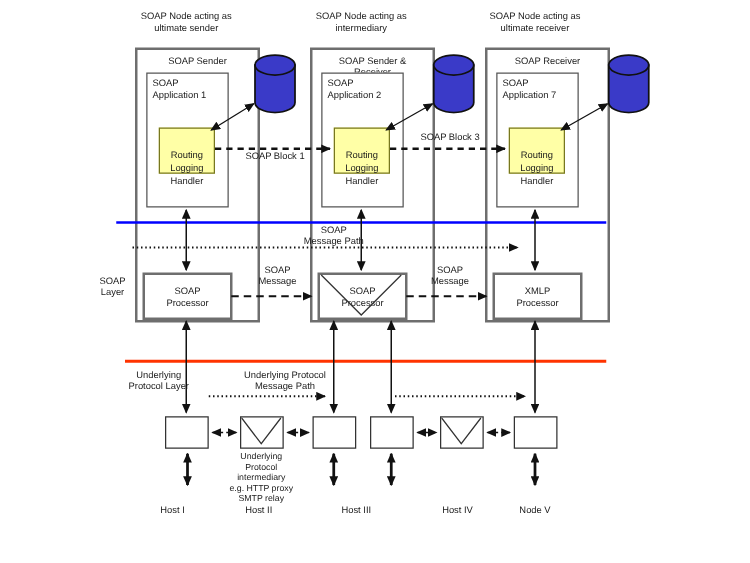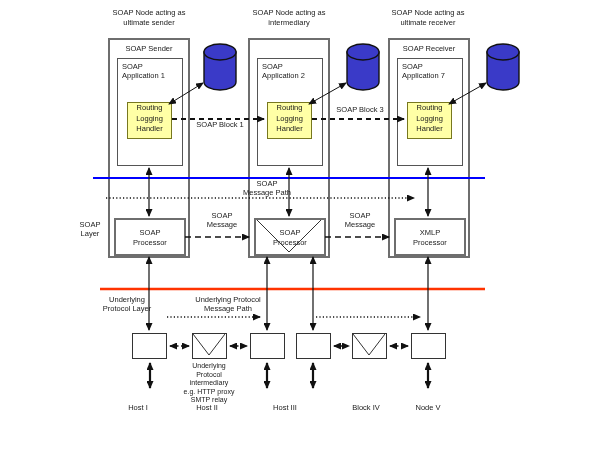--- a/index.html
+++ b/index.html
@@ -6,31 +6,31 @@
   html,body { background:#fff; }
   .stage {
     position: relative; width: 600px; height: 450px; background:#fff;
     font-family: "Liberation Sans", sans-serif; color:#1a1a1a;
     overflow: hidden;
     border-radius: 18px;
   }
   .lbl { position:absolute; font-size:7.5px; line-height:9px; text-align:center;
          transform:translateX(-50%); white-space:nowrap; }
   .role-label { top:8px; line-height:9.5px; }
-  .node-box { position:absolute; top:38px; width:82px; height:220px;
+  .node-box { position:absolute; top:38px; width:100px; height:220px;
               border:2px solid #6e6e6e; background:#fff; }
   .node-title { position:absolute; top:4px; left:0; right:0; text-align:center;
                 font-size:7.5px; line-height:9px; }
   .app-box { position:absolute; left:7px; top:18px; width:66px; height:108px;
              border:1px solid #555; background:#fff; }
   .app-title { position:absolute; left:4px; top:3px; font-size:7.5px;
                line-height:9px; text-align:left; }
   .handler { position:absolute; left:9px; top:43px; width:45px; height:37px;
              border:1px solid #77771f; background:#ffffa6;
-             font-size:7.5px; line-height:10.5px; text-align:center; padding-top:0; }
+             font-size:7.5px; line-height:10.5px; text-align:center; padding-top:16px; }
   .processor { position:absolute; left:4px; top:178px; width:72px; height:38px;
                border:2px solid #6e6e6e; background:#fff;
                font-size:7.5px; line-height:9.5px; text-align:center; padding-top:8px; }
   .cylinder { position:absolute; top:43px; width:36px; height:48px; }
   .host-box { position:absolute; top:333px; width:35px; height:26px;
               border:1.5px solid #333; background:#fff; }
   .host-box svg { display:block; }
   .host-label { top:403px; }
   .note { top:362px; font-size:7px; line-height:8.5px; }
   .overlay { position:absolute; left:0; top:0; pointer-events:none; }
@@ -71,20 +71,24 @@
         <div>Handler</div>
       </div>
     </div>
     <div class="processor">
       <div>SOAP</div>
       <div>Processor</div>
     </div>
   </div>
 
   <div class="node-box" style="left:248px">
+    <div class="node-title">
+      <div>SOAP Sender &amp;</div>
+      <div>Receiver</div>
+    </div>
     <div class="app-box">
       <div class="app-title">
         <div>SOAP</div>
         <div>Application 2</div>
       </div>
       <div class="handler">
         <div>Routing</div>
         <div>Logging</div>
         <div>Handler</div>
       </div>
@@ -186,21 +190,21 @@
     <div>Underlying</div>
     <div>Protocol</div>
     <div>intermediary</div>
     <div>e.g. HTTP proxy</div>
     <div>SMTP relay</div>
   </div>
 
   <div class="lbl host-label" style="left:138px">Host I</div>
   <div class="lbl host-label" style="left:207px">Host II</div>
   <div class="lbl host-label" style="left:285px">Host III</div>
-  <div class="lbl host-label" style="left:366px">Block IV</div>
+  <div class="lbl host-label" style="left:366px">Host IV</div>
   <div class="lbl host-label" style="left:428px">Node V</div>
 
   <svg class="overlay" width="600" height="450" viewBox="0 0 600 450">
     <defs>
       <marker id="mE" markerUnits="userSpaceOnUse" markerWidth="8" markerHeight="7" refX="7" refY="3.5" orient="auto">
         <path d="M0,0 L8,3.5 L0,7 Z" fill="#111"></path>
       </marker>
       <marker id="mS" markerUnits="userSpaceOnUse" markerWidth="8" markerHeight="7" refX="7" refY="3.5" orient="auto-start-reverse">
         <path d="M0,0 L8,3.5 L0,7 Z" fill="#111"></path>
       </marker>

